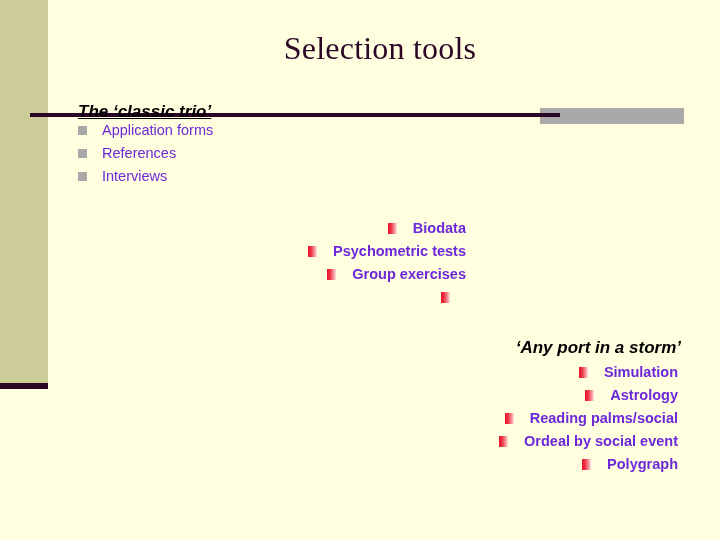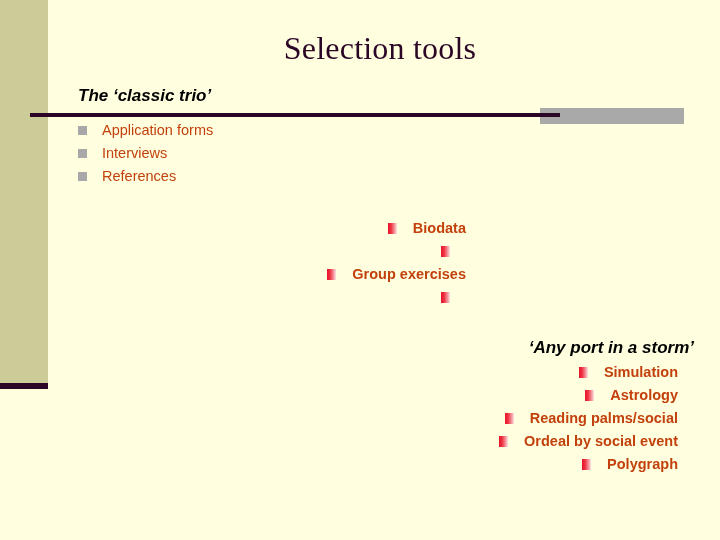--- a/index.html
+++ b/index.html
@@ -88,21 +88,21 @@
   ul.bullets {
     position: absolute;
     margin: 0;
     padding: 0;
     list-style: none;
   }
   ul.bullets li {
     display: flex;
     align-items: center;
     font-size: 14.5px;
-    color: #c2410c;
+    color: #6d28d9;
     line-height: 23px;
     height: 23px;
     white-space: nowrap;
   }
 
   
   ul.left-list li {
     justify-content: flex-start;
   }
   ul.left-list .bullet-gray {
@@ -141,56 +141,57 @@
 <div id="slide">
 
   <div id="left-band"></div>
   <div id="left-band-cap"></div>
 
   <div id="gray-bar"></div>
   <div id="title-rule"></div>
 
   <div id="slide-title">Selection tools</div>
 
-  <div class="section-heading" style="left:78px; top:86px;">The ‘classic trio’</div>
+  <div class="section-heading" style="left:78px; top:102px;text-decoration:underline;">The ‘classic trio’</div>
 
   <ul class="bullets left-list" style="left:78px; top:119px;">
     <li>
       <span class="bullet-gray"></span>
       <span class="item-text">Application forms</span>
     </li>
     <li>
       <span class="bullet-gray"></span>
+      <span class="item-text">References</span>
+    </li>
+    <li>
+      <span class="bullet-gray"></span>
       <span class="item-text">Interviews</span>
     </li>
-    <li>
-      <span class="bullet-gray"></span>
-      <span class="item-text">References</span>
-    </li>
   </ul>
 
 
   <ul class="bullets right-list" style="left:0px; top:217px; width:466px;">
     <li>
       <span class="bullet-red"></span>
       <span class="item-text">Biodata</span>
     </li>
     <li>
       <span class="bullet-red"></span>
+      <span class="item-text">Psychometric tests</span>
     </li>
     <li>
       <span class="bullet-red"></span>
       <span class="item-text">Group exercises</span>
     </li>
     <li>
       <span class="bullet-red"></span>
     </li>
   </ul>
 
-  <div class="section-heading" style="left:0px; top:338px; width:681px; text-align:right;padding-left:13px;">‘Any port in a storm’</div>
+  <div class="section-heading" style="left:0px; top:338px; width:681px; text-align:right;">‘Any port in a storm’</div>
 
   <ul class="bullets right-list" style="left:0px; top:361px; width:678px;">
     <li>
       <span class="bullet-red"></span>
       <span class="item-text">Simulation</span>
     </li>
     <li>
       <span class="bullet-red"></span>
       <span class="item-text">Astrology</span>
     </li>

